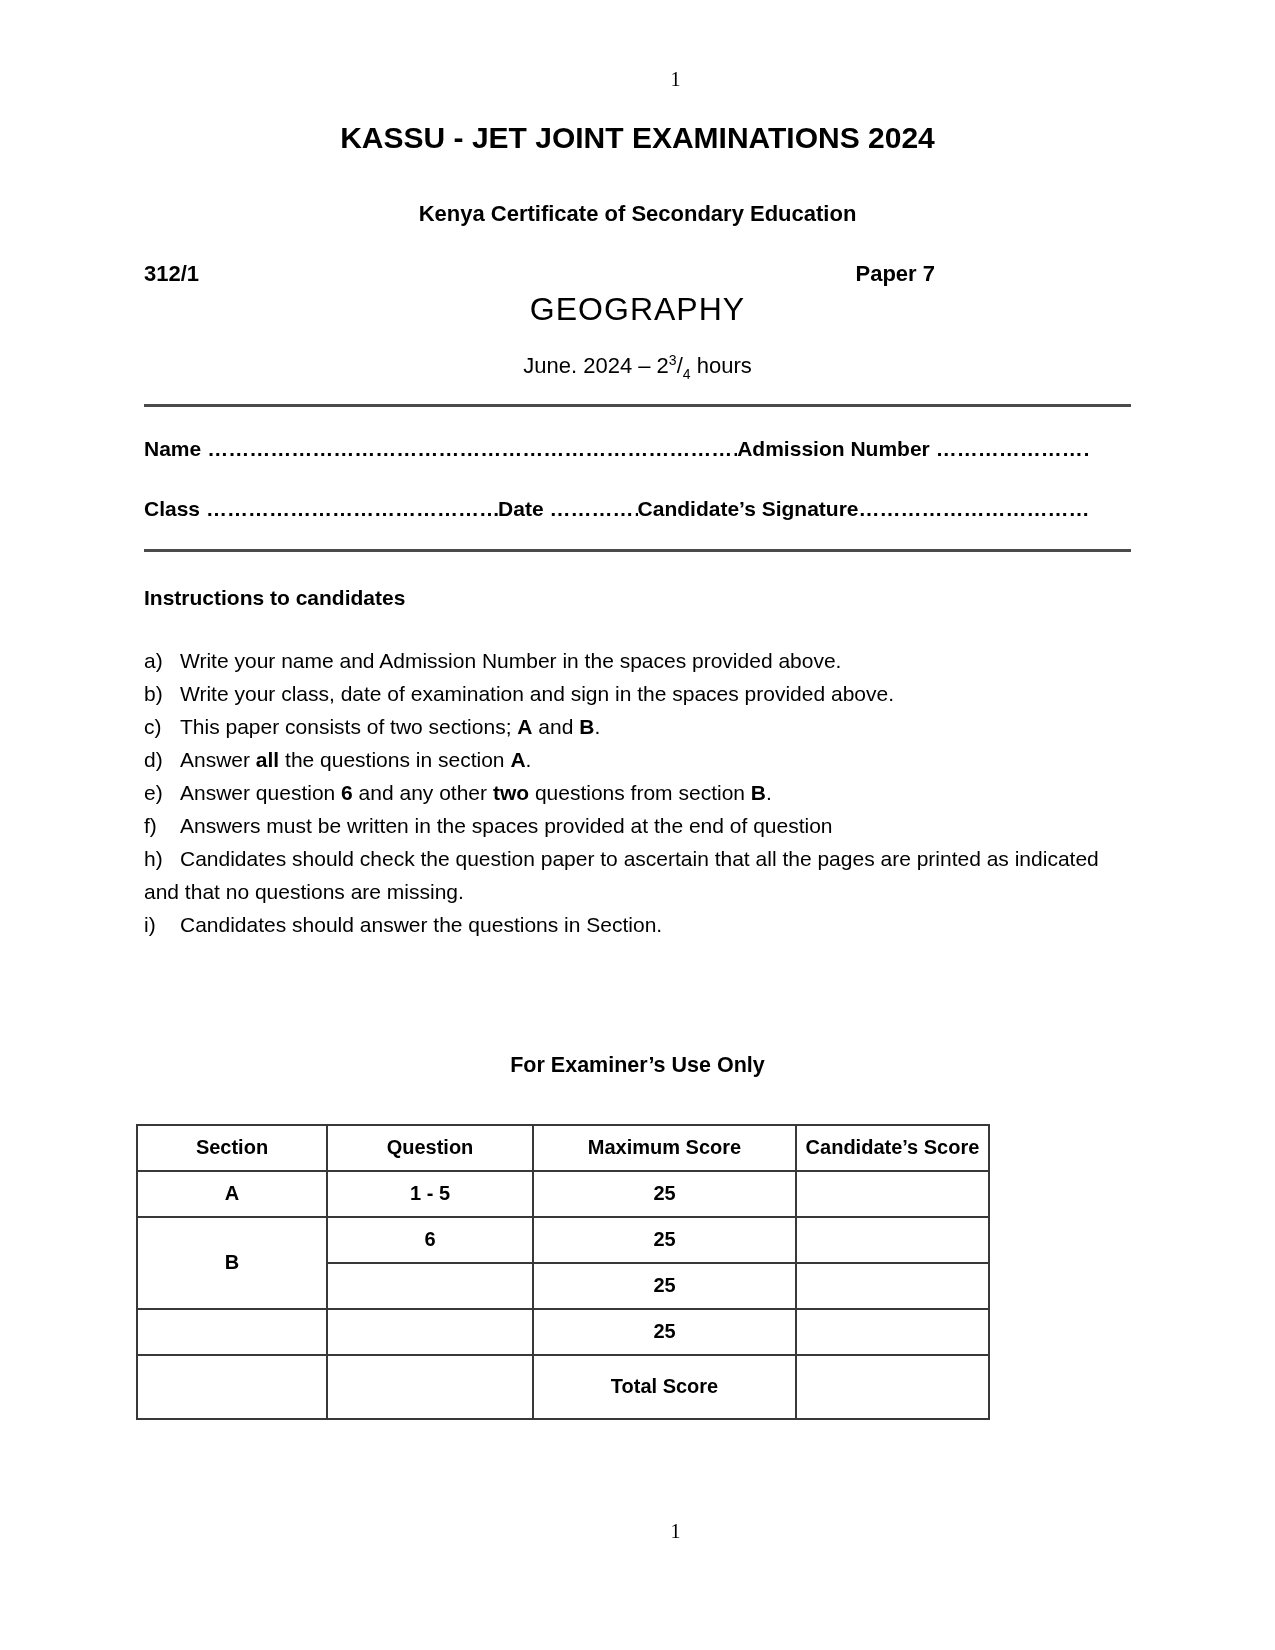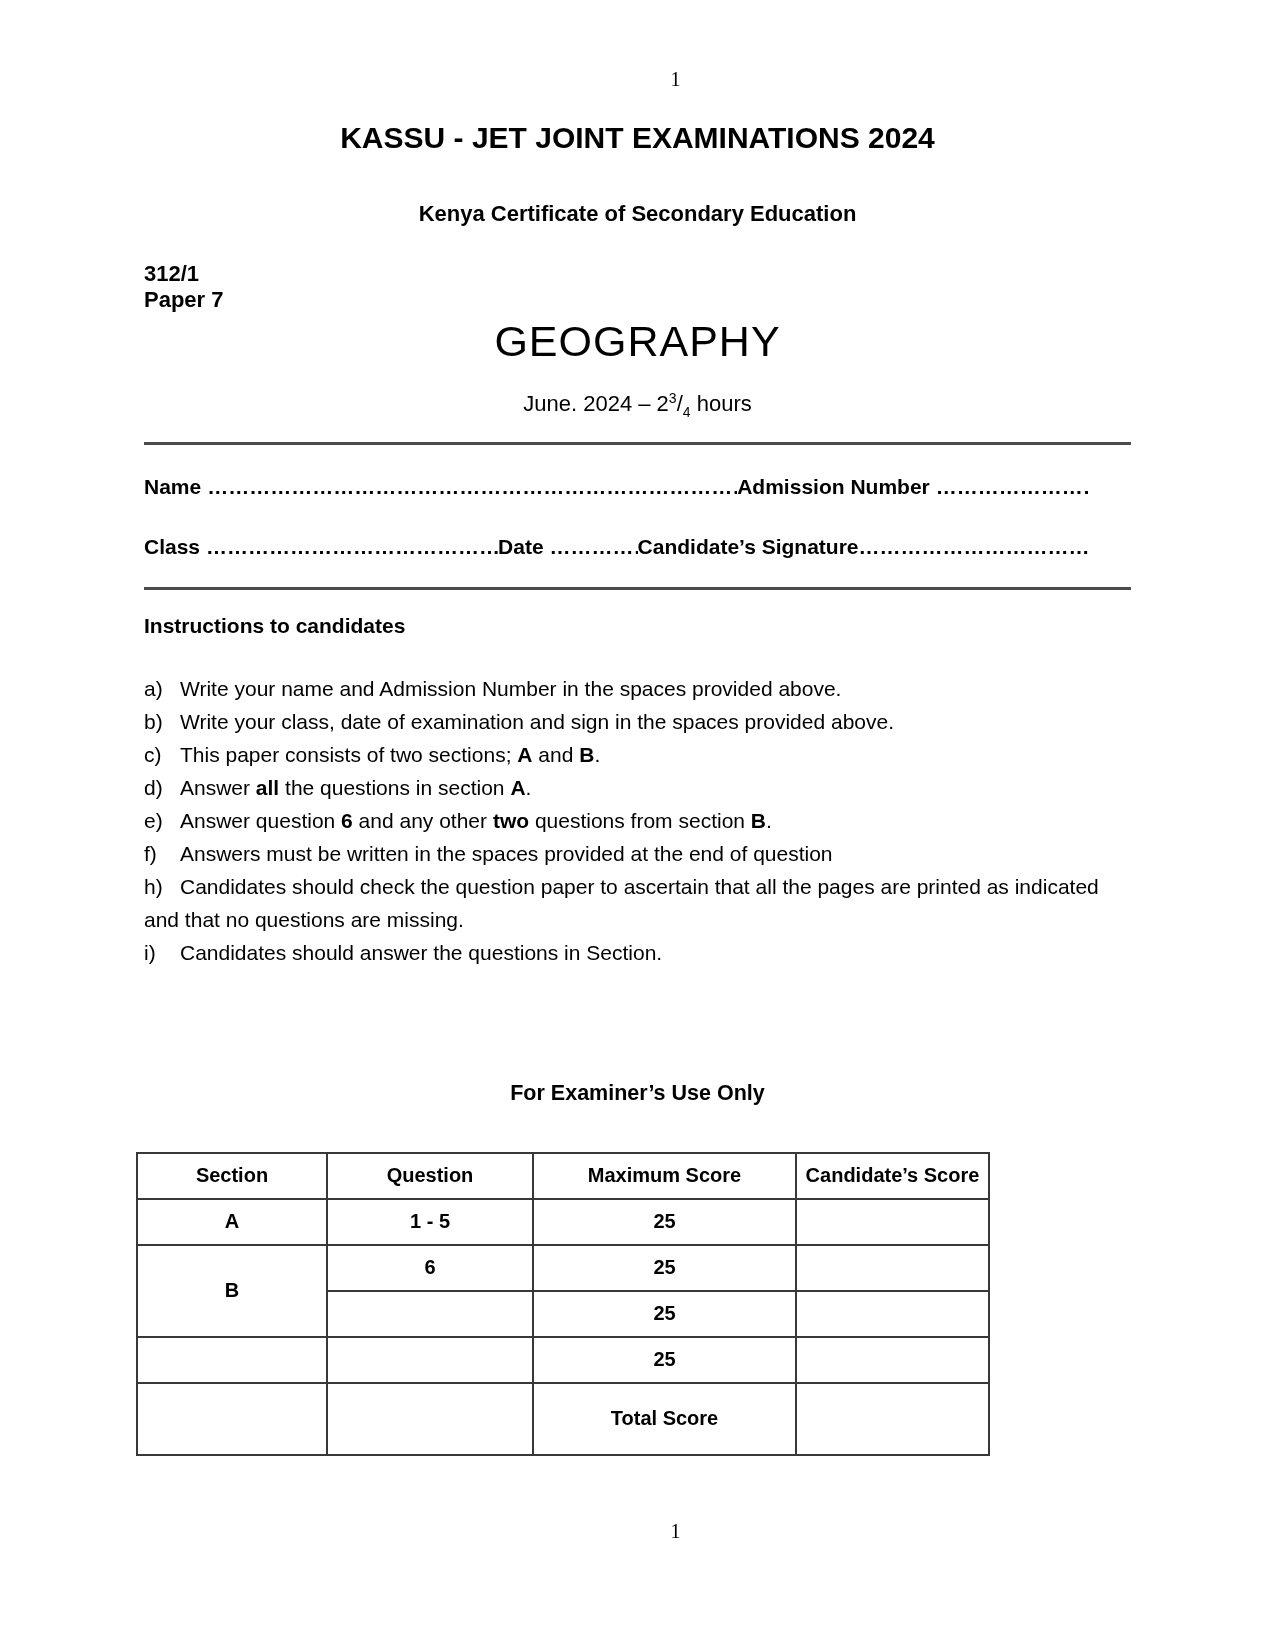--- a/index.html
+++ b/index.html
@@ -11,49 +11,49 @@
     position:relative; overflow:hidden;
   }
   .page-num {
     font-family:"Liberation Serif", serif;
     font-size:20px; text-align:center;
     transform:translateX(38px);
   }
   .page-num.bottom { position:absolute; left:144px; right:144px; top:1520px; }
   .exam-title { margin:30px 0 0 0; font-size:30px; font-weight:bold; text-align:center; }
   .certificate { margin-top:46px; font-size:22px; font-weight:bold; text-align:center; }
-  .paper-row { margin-top:34px; display:flex; justify-content:space-between; font-size:22px; font-weight:bold;flex-direction:column; }
+  .paper-row { margin-top:34px; display:flex; justify-content:space-between; font-size:22px; font-weight:bold; }
   .paper-row .paper-number { margin-right:196px; }
-  .subject { margin-top:4px; font-size:43px; font-weight:normal; text-align:center; letter-spacing:1px; }
+  .subject { margin-top:4px; font-size:32px; font-weight:normal; text-align:center; letter-spacing:1px; }
   .session { margin-top:24px; font-size:22px; font-weight:normal; text-align:center; }
   .session sup, .session sub { font-size:14px; }
   .rule { border:none; border-top:3px solid #4b4b4b; margin:22px 0 0 0; }
   .rule.second { margin-top:28px; }
   .fill-line { margin-top:30px; font-size:21px; font-weight:bold; white-space:nowrap; overflow:hidden; }
   .fill-line.class-line { margin-top:36px; }
   .dots {
     display:inline-block; overflow:hidden; white-space:nowrap;
     vertical-align:-5px; font-weight:bold; margin-left:6px;
   }
   .d1{width:530px;} .d2{width:155px;} .d3{width:292px;} .d4{width:88px;} .d5{width:232px; margin-left:0;}
-  .instr-heading { margin-top:24px; font-size:21px; font-weight:bold; }
+  .instr-heading { margin-top:34px; font-size:21px; font-weight:bold; }
   .instr-list { margin-top:34px; font-size:21px; line-height:33px; }
   .instr-item .marker { display:inline-block; min-width:36px; }
   .b { font-weight:bold; }
   .examiner-title { margin-top:112px; font-size:21.5px; font-weight:bold; text-align:center; }
   table.examiner {
     border-collapse:collapse; table-layout:fixed;
     margin:46px 0 0 -8px;
   }
   table.examiner td {
     border:2px solid #383838; font-size:20px; font-weight:bold;
     text-align:center; vertical-align:middle; padding:0;
   }
   table.examiner tr { height:46px; }
-  table.examiner tr.total-row { height:72px; }
+  table.examiner tr.total-row { height:64px; }
   td.span-b { vertical-align:top; padding-top:8px; }
   td.no-border { border:none; }
   td.total-label { text-align:right; padding-right:8px; vertical-align:top; padding-top:8px; }
 </style>
 </head>
 <body>
 
 <div class="page">
 
   <div class="page-num top">1</div>

